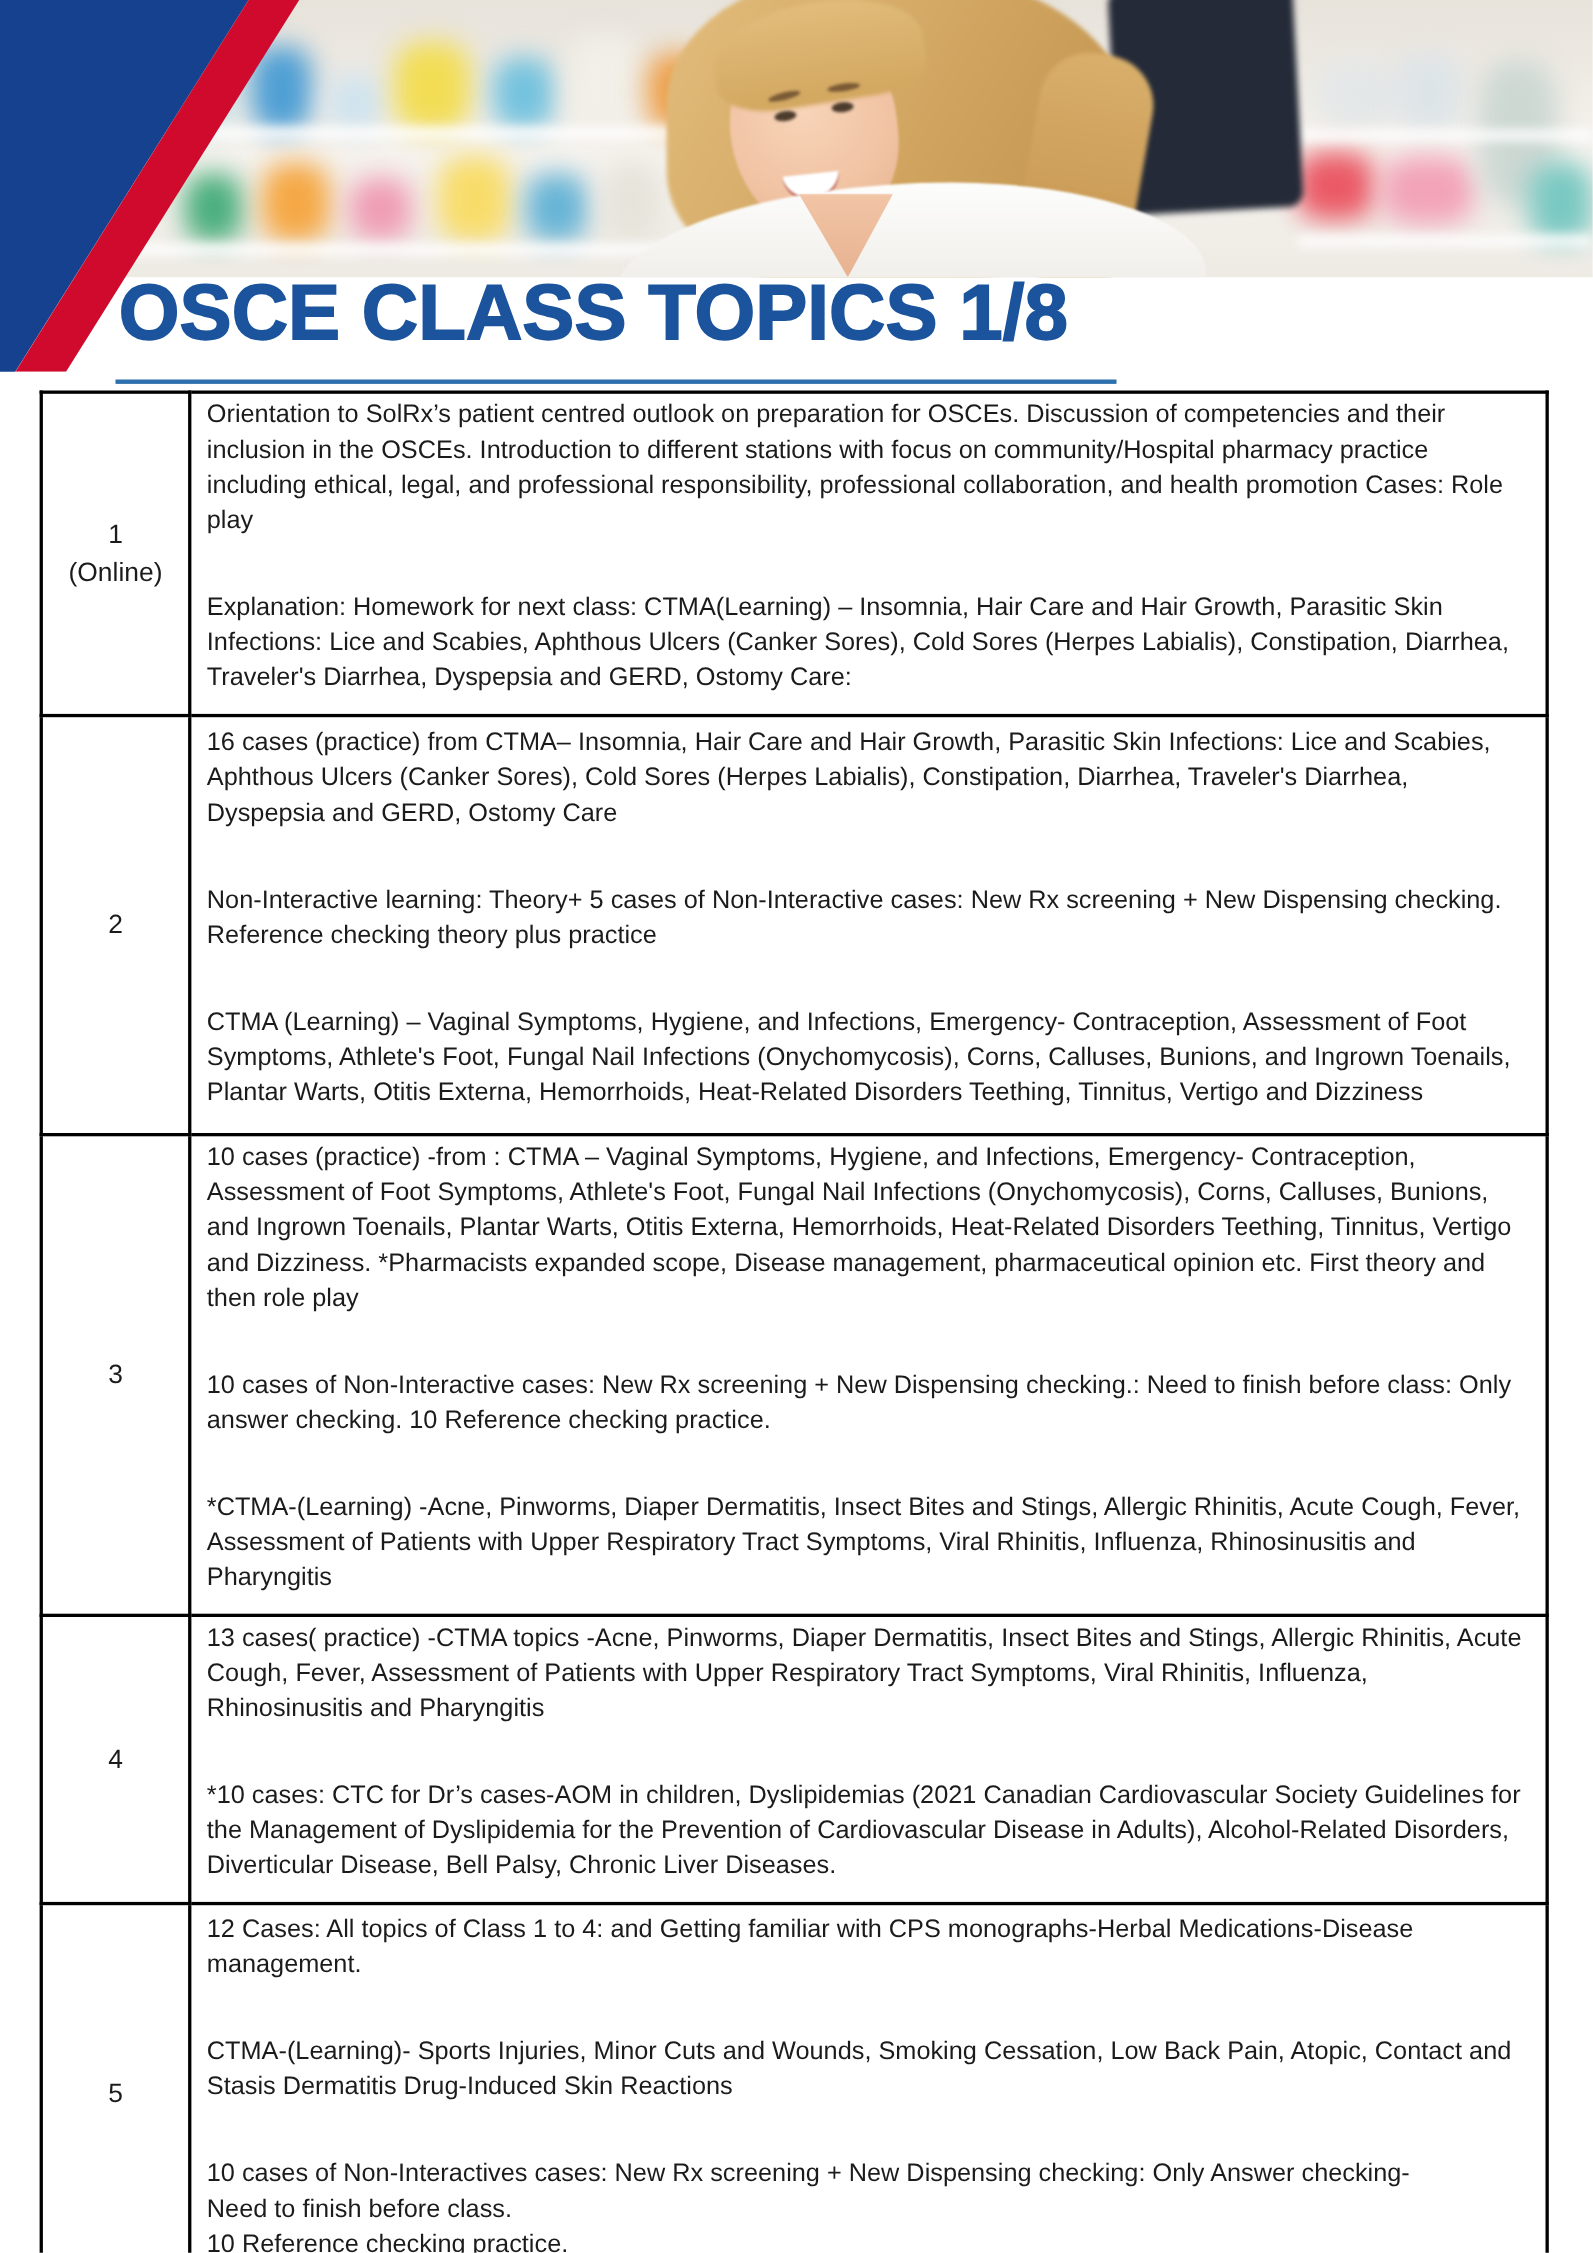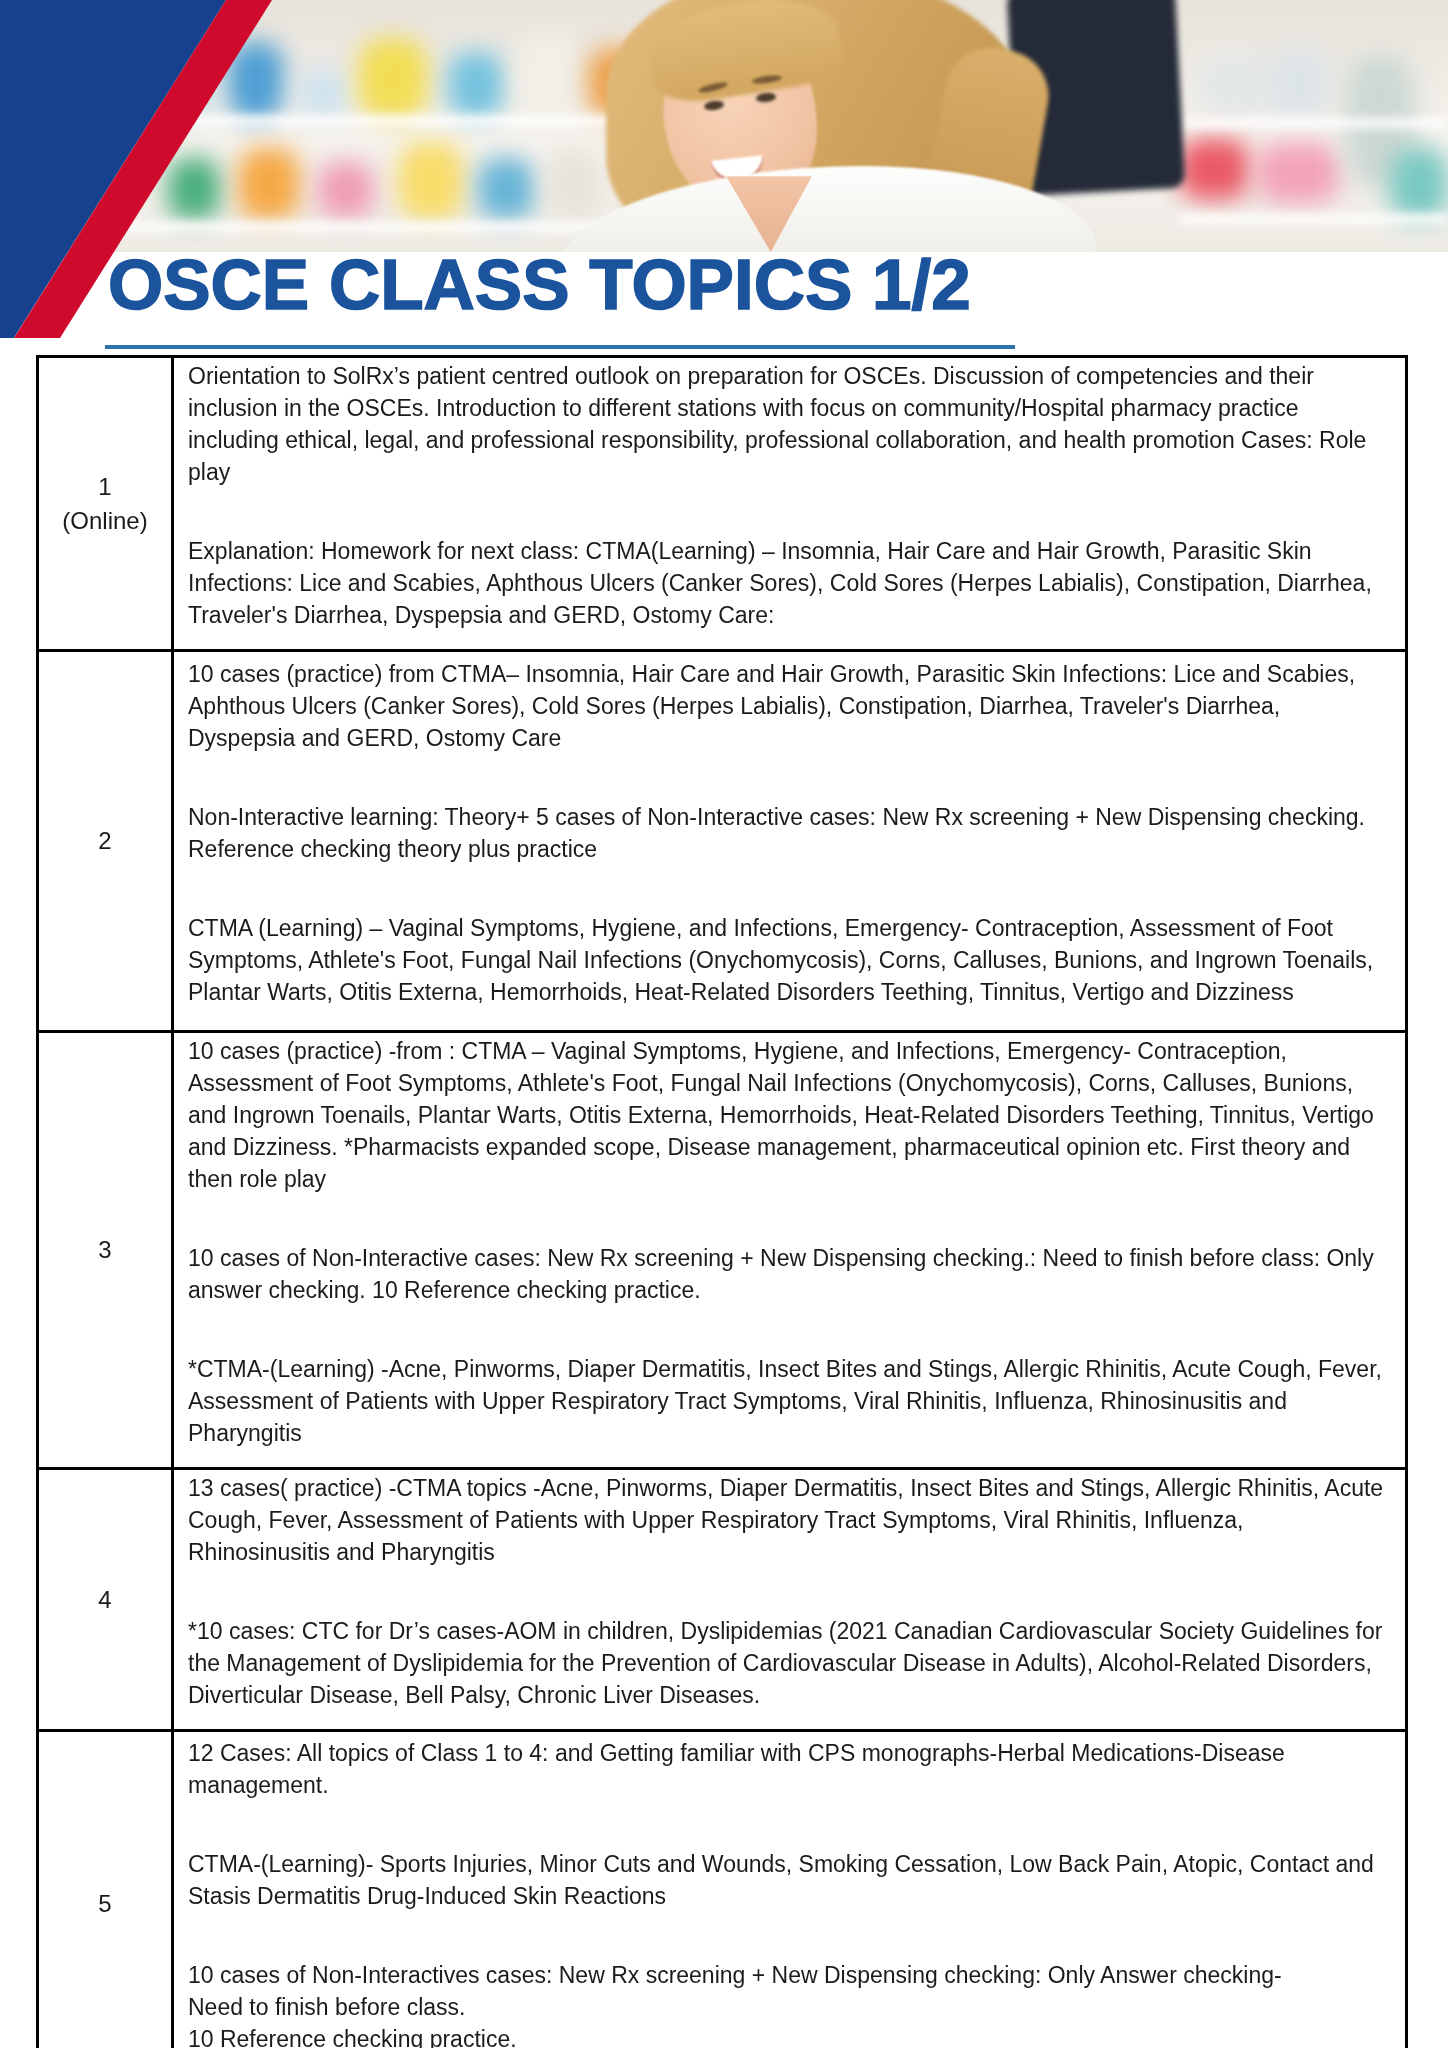--- a/index.html
+++ b/index.html
@@ -136,37 +136,37 @@
   <div class="smile"></div>
   <div class="coat"></div>
   <div class="collar"></div>
 </div>
 
 <svg class="corner" width="282" height="338" viewBox="0 0 282 338">
   <polygon points="0,0 226,0 0,360" fill="#15418f"></polygon>
   <polygon points="226,0 272,0 60,338 14,338" fill="#cf0a2c"></polygon>
 </svg>
 
-<div class="title">OSCE CLASS TOPICS 1/2</div>
+<div class="title">OSCE CLASS TOPICS 1/8</div>
 <div class="title-underline"></div>
 
 <table class="topics">
   <tbody>
       <tr class="r1">
     <td class="num">1
 (Online)</td>
     <td class="content">
       <p>Orientation to SolRx’s patient centred outlook on preparation for OSCEs. Discussion of competencies and their inclusion in the OSCEs. Introduction to different stations with focus on community/Hospital pharmacy practice including ethical, legal, and professional responsibility, professional collaboration, and health promotion Cases: Role play</p>
       <p>Explanation: Homework for next class: CTMA(Learning) – Insomnia, Hair Care and Hair Growth, Parasitic Skin Infections: Lice and Scabies, Aphthous Ulcers (Canker Sores), Cold Sores (Herpes Labialis), Constipation, Diarrhea, Traveler's Diarrhea, Dyspepsia and GERD, Ostomy Care:</p>
     </td>
   </tr>
   <tr class="r2">
     <td class="num">2</td>
     <td class="content">
-      <p>10 cases (practice) from CTMA– Insomnia, Hair Care and Hair Growth, Parasitic Skin Infections: Lice and Scabies, Aphthous Ulcers (Canker Sores), Cold Sores (Herpes Labialis), Constipation, Diarrhea, Traveler's Diarrhea, Dyspepsia and GERD, Ostomy Care</p>
+      <p>16 cases (practice) from CTMA– Insomnia, Hair Care and Hair Growth, Parasitic Skin Infections: Lice and Scabies, Aphthous Ulcers (Canker Sores), Cold Sores (Herpes Labialis), Constipation, Diarrhea, Traveler's Diarrhea, Dyspepsia and GERD, Ostomy Care</p>
       <p>Non-Interactive learning: Theory+ 5 cases of Non-Interactive cases: New Rx screening + New Dispensing checking. Reference checking theory plus practice</p>
       <p>CTMA (Learning) – Vaginal Symptoms, Hygiene, and Infections, Emergency- Contraception, Assessment of Foot Symptoms, Athlete's Foot, Fungal Nail Infections (Onychomycosis), Corns, Calluses, Bunions, and Ingrown Toenails, Plantar Warts, Otitis Externa, Hemorrhoids, Heat-Related Disorders Teething, Tinnitus, Vertigo and Dizziness</p>
     </td>
   </tr>
   <tr class="r3">
     <td class="num">3</td>
     <td class="content">
       <p>10 cases (practice) -from : CTMA – Vaginal Symptoms, Hygiene, and Infections, Emergency- Contraception, Assessment of Foot Symptoms, Athlete's Foot, Fungal Nail Infections (Onychomycosis), Corns, Calluses, Bunions, and Ingrown Toenails, Plantar Warts, Otitis Externa, Hemorrhoids, Heat-Related Disorders Teething, Tinnitus, Vertigo and Dizziness. *Pharmacists expanded scope, Disease management, pharmaceutical opinion etc. First theory and then role play</p>
       <p>10 cases of Non-Interactive cases: New Rx screening + New Dispensing checking.: Need to finish before class: Only answer checking. 10 Reference checking practice.</p>
       <p>*CTMA-(Learning) -Acne, Pinworms, Diaper Dermatitis, Insect Bites and Stings, Allergic Rhinitis, Acute Cough, Fever, Assessment of Patients with Upper Respiratory Tract Symptoms, Viral Rhinitis, Influenza, Rhinosinusitis and Pharyngitis</p>

